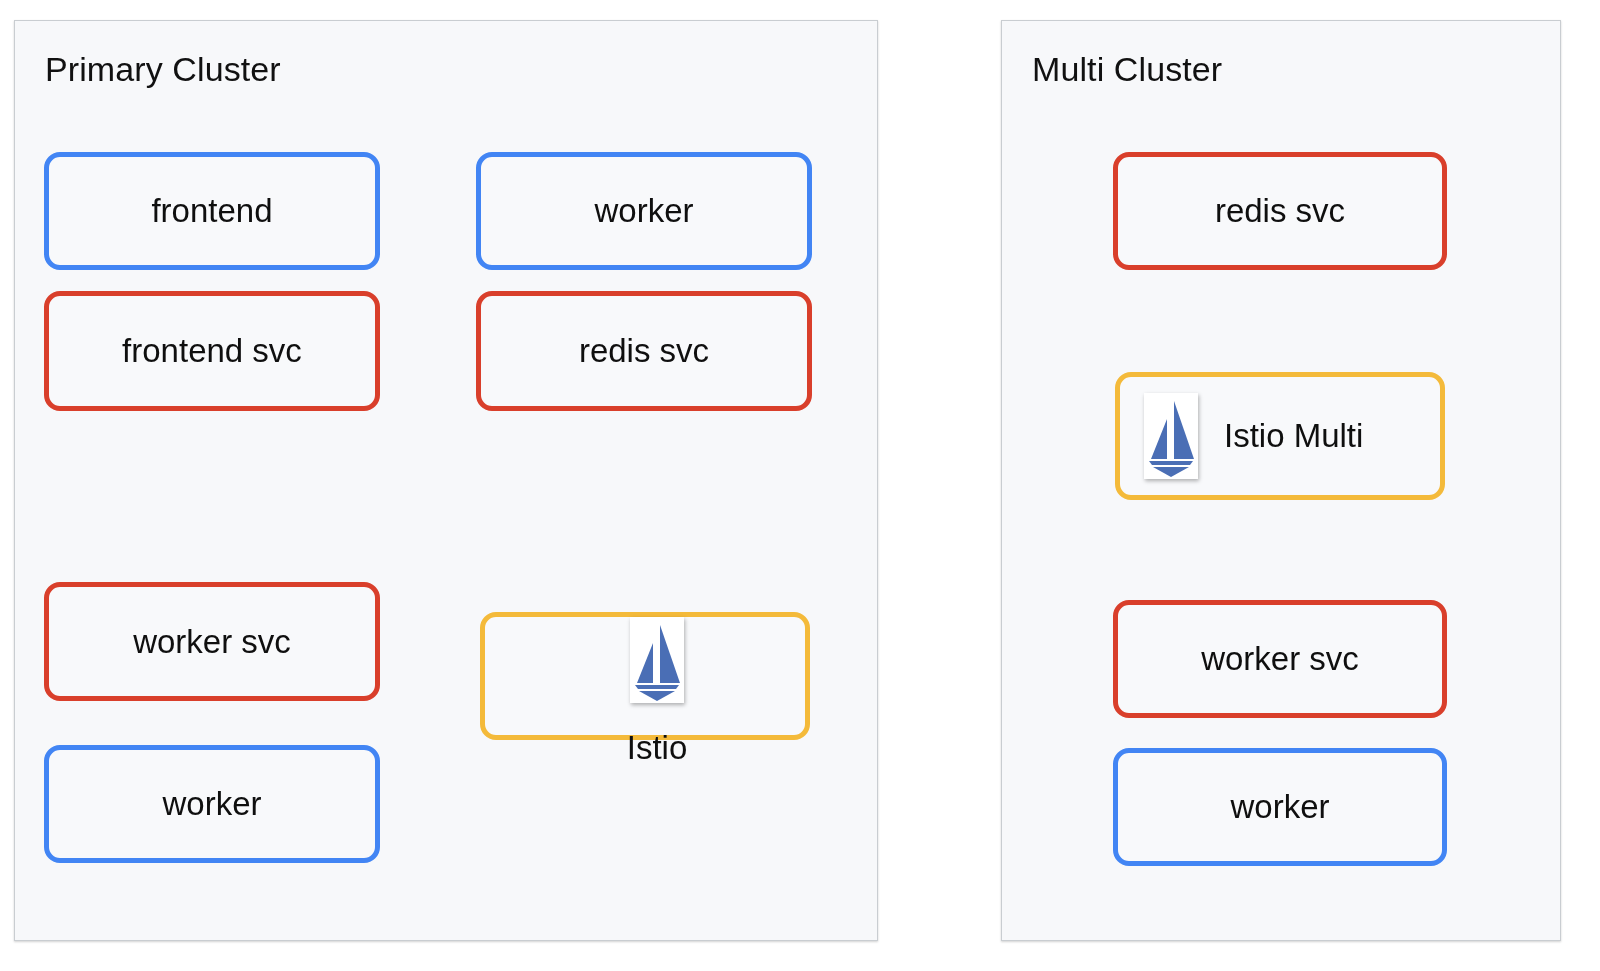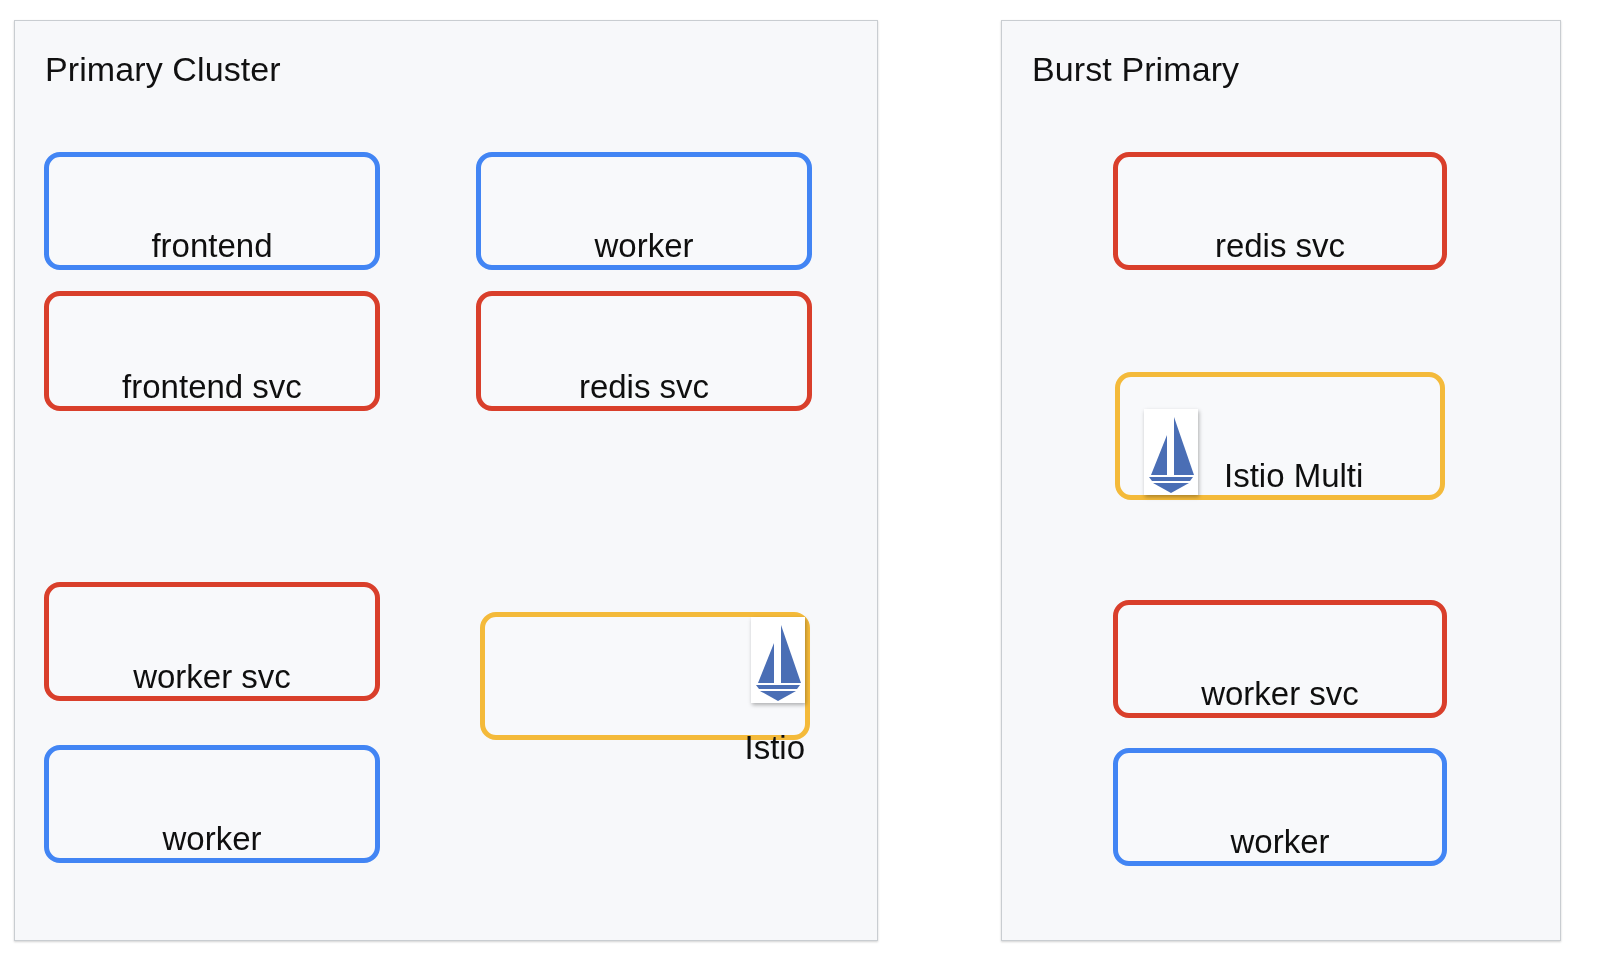--- a/index.html
+++ b/index.html
@@ -37,21 +37,21 @@
     white-space: nowrap;
     letter-spacing: 0.1px;
   }
 
   
   .node {
     position: absolute;
     background: #f8f9fb;
     border-radius: 16px;
     display: flex;
-    align-items: flex-end;
+    align-items: center;
     justify-content: center;
     border-style: solid;
     border-width: 5px;
   }
   .node .label {
     font-size: 33px;
     line-height: 38px;
     color: #0f0f0f;
     white-space: nowrap;
   }
@@ -134,21 +134,21 @@
       </svg>
     </span>
     <span class="label">Istio</span>
   </div>
 
   <div class="node blue" id="node-worker-p">
     <span class="label">worker</span>
   </div>
 
   <div class="cluster" id="cluster-burst">
-    <div class="cluster-title">Burst Primary</div>
+    <div class="cluster-title">Multi Cluster</div>
   </div>
 
   <div class="node red" id="node-redis-svc-b">
     <span class="label">redis svc</span>
   </div>
 
   <div class="node yellow with-icon" id="node-istio-multi">
     <span class="istio-icon">
       <svg viewBox="0 0 54 86" xmlns="http://www.w3.org/2000/svg">
         <rect x="0" y="0" width="54" height="86" fill="#ffffff"></rect>

